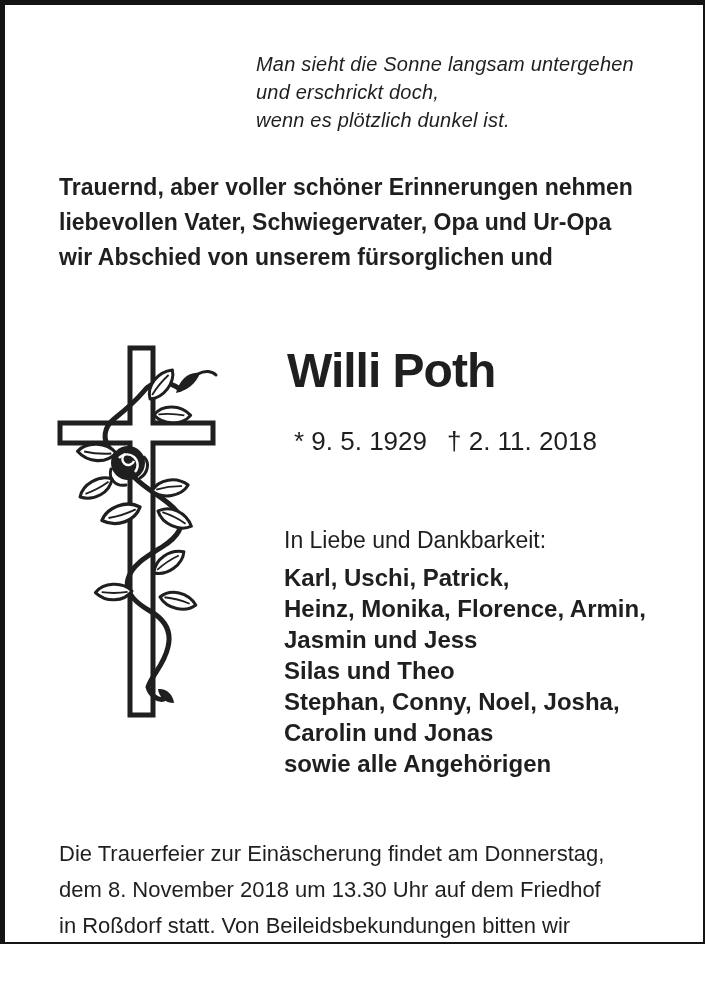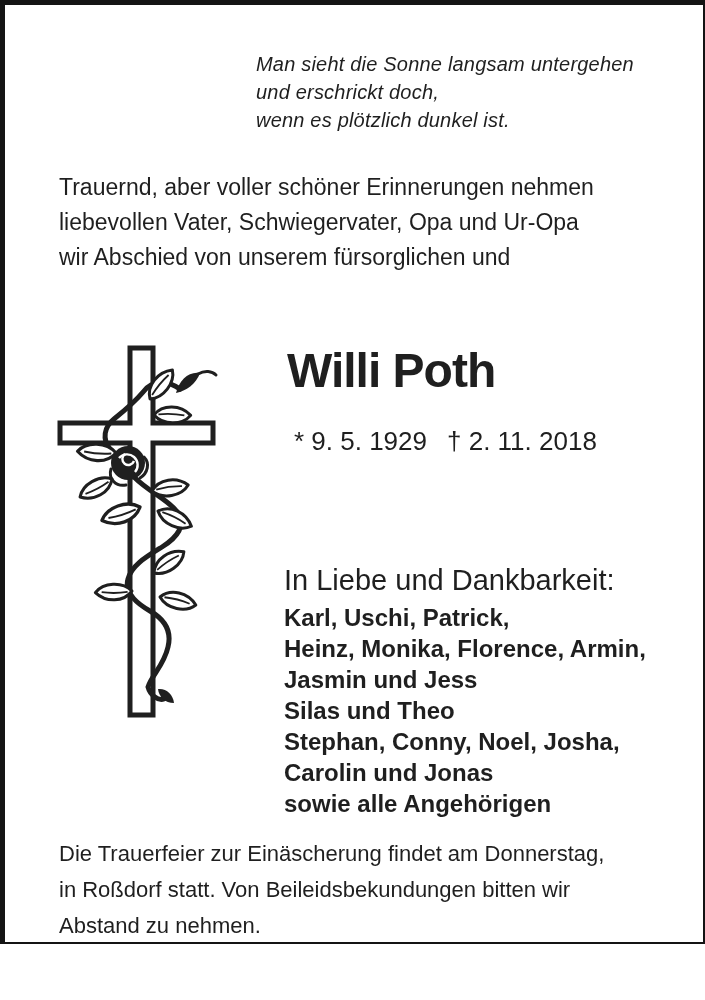--- a/index.html
+++ b/index.html
@@ -23,37 +23,37 @@
     color:var(--ink);
     overflow:hidden;
   }
   .quote{
     position:absolute;left:251px;top:45px;
     font-size:20px;line-height:28px;font-style:italic;
     letter-spacing:.2px;
   }
   .intro{
     position:absolute;left:54px;top:165px;
-    font-size:23px;line-height:35px;
+    font-size:23px;line-height:35px;font-weight:bold;
   }
   .art{
     position:absolute;left:47px;top:332px;width:170px;height:390px;
   }
   .deceased-name{
     position:absolute;left:282px;top:342px;
     font-size:48px;font-weight:700;line-height:1;
     letter-spacing:-1px;white-space:nowrap;
   }
   .dates{
     position:absolute;left:289px;top:420px;
     font-size:26px;line-height:32px;
     display:flex;gap:20px;white-space:nowrap;
   }
   .mourners{position:absolute;left:279px;top:520px;}
-  .m-heading{font-size:29px;line-height:30px;margin-bottom:7px;margin-top:40px;}
+  .m-heading{font-size:23px;line-height:30px;margin-bottom:7px;}
   .m-line{font-size:24px;font-weight:700;line-height:31px;white-space:nowrap;}
   .funeral{
     position:absolute;left:54px;top:831px;
     font-size:22px;line-height:36px;
   }
   
   .cross{fill:#ffffff;stroke:var(--ink);stroke-width:5;}
   .stem{fill:none;stroke:var(--ink);stroke-width:5;stroke-linecap:round;}
   .stem2{fill:none;stroke:var(--ink);stroke-width:3;stroke-linecap:round;}
   .lf{fill:#ffffff;stroke:var(--ink);stroke-width:3;stroke-linejoin:round;}
@@ -132,17 +132,18 @@
     <div class="m-line">Heinz, Monika, Florence, Armin,</div>
     <div class="m-line">Jasmin und Jess</div>
     <div class="m-line">Silas und Theo</div>
     <div class="m-line">Stephan, Conny, Noel, Josha,</div>
     <div class="m-line">Carolin und Jonas</div>
     <div class="m-line">sowie alle Angehörigen</div>
   </div>
 
   <div class="funeral">
     <div>Die Trauerfeier zur Einäscherung findet am Donnerstag,</div>
+    <div>dem 8. November 2018 um 13.30 Uhr auf dem Friedhof</div>
     <div>in Roßdorf statt. Von Beileidsbekundungen bitten wir</div>
     <div>Abstand zu nehmen.</div>
   </div>
 
 </div>
 
 </body></html>

